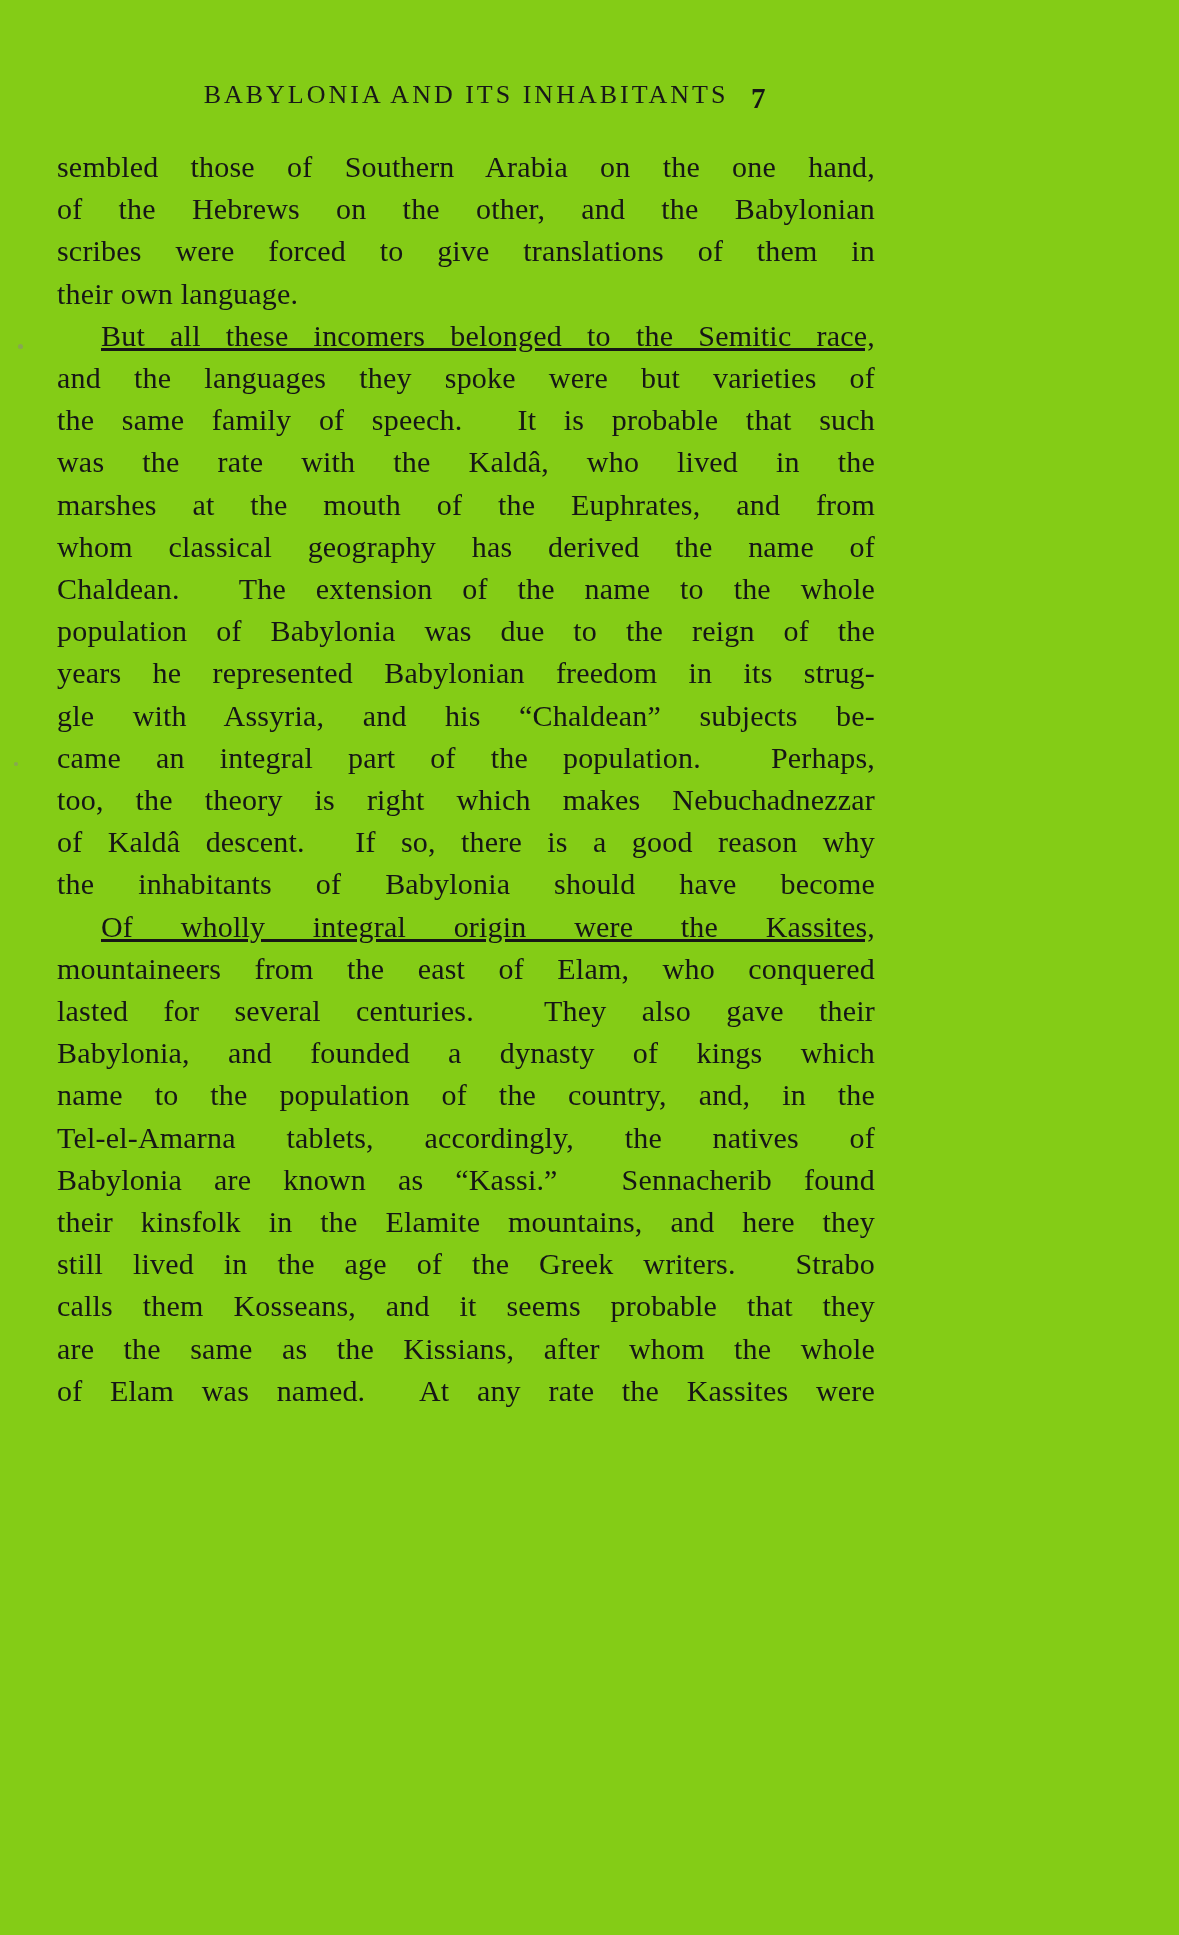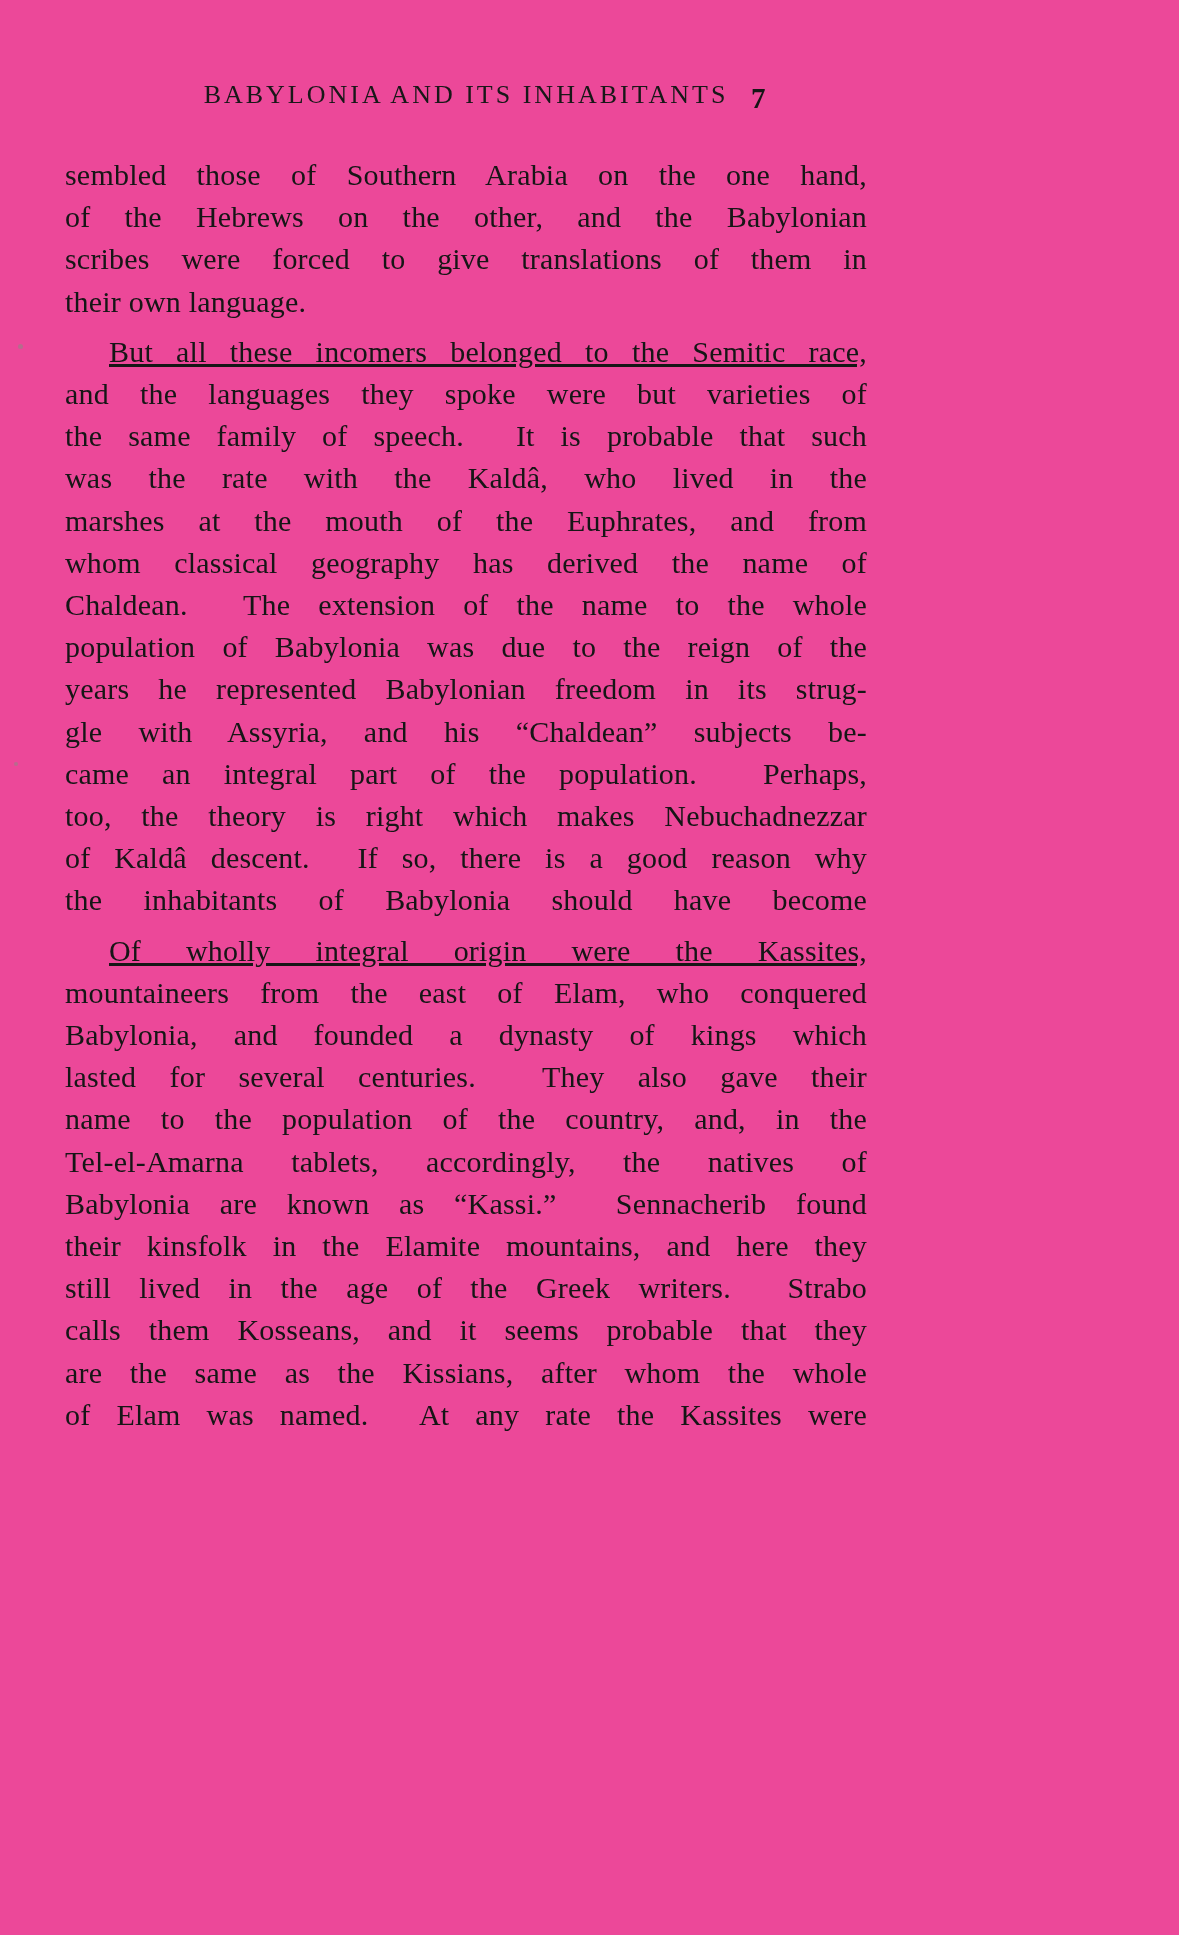--- a/index.html
+++ b/index.html
@@ -5,21 +5,21 @@
   html, body {
     margin: 0;
     padding: 0;
     background: #e9e9e9;
   }
   .page {
     position: relative;
     width: 1179px;
     height: 1935px;
     margin: 0 auto;
-    background: #ec4899;
+    background: #84cc16;
     font-family: "Liberation Serif", "DejaVu Serif", serif;
     color: #1a1a1a;
     overflow: hidden;
   }
   .page-header {
     position: absolute;
     left: 57px;
     top: 80px;
     width: 818px;
     height: 46px;
@@ -43,21 +43,21 @@
     position: absolute;
     left: 57px;
     top: 146px;
     width: 818px;
     font-size: 30px;
     line-height: 42.2px;
     letter-spacing: 0.2px;
     color: #161616;
   }
   .paragraph {
-    margin: 8px;
+    margin: 0;
   }
   .line {
     text-align: justify;
     text-align-last: justify;
     -moz-text-align-last: justify;
     white-space: pre-wrap;
   }
   .line.indent {
     padding-left: 44px;
     text-decoration: underline;
@@ -106,22 +106,22 @@
         <div class="line">years he represented Babylonian freedom in its strug-</div>
         <div class="line">gle with Assyria, and his “Chaldean” subjects be-</div>
         <div class="line">came an integral part of the population.  Perhaps,</div>
         <div class="line">too, the theory is right which makes Nebuchadnezzar</div>
         <div class="line">of Kaldâ descent.  If so, there is a good reason why</div>
         <div class="line">the inhabitants of Babylonia should have become</div>
       </div>
       <div class="paragraph">
         <div class="line indent">Of wholly integral origin were the Kassites,</div>
         <div class="line">mountaineers from the east of Elam, who conquered</div>
+        <div class="line">lasted for several centuries.  They also gave their</div>
         <div class="line">Babylonia, and founded a dynasty of kings which</div>
-        <div class="line">lasted for several centuries.  They also gave their</div>
         <div class="line">name to the population of the country, and, in the</div>
         <div class="line">Tel-el-Amarna tablets, accordingly, the natives of</div>
         <div class="line">Babylonia are known as “Kassi.”  Sennacherib found</div>
         <div class="line">their kinsfolk in the Elamite mountains, and here they</div>
         <div class="line">still lived in the age of the Greek writers.  Strabo</div>
         <div class="line">calls them Kosseans, and it seems probable that they</div>
         <div class="line">are the same as the Kissians, after whom the whole</div>
         <div class="line">of Elam was named.  At any rate the Kassites were</div>
       </div>
     </div>

